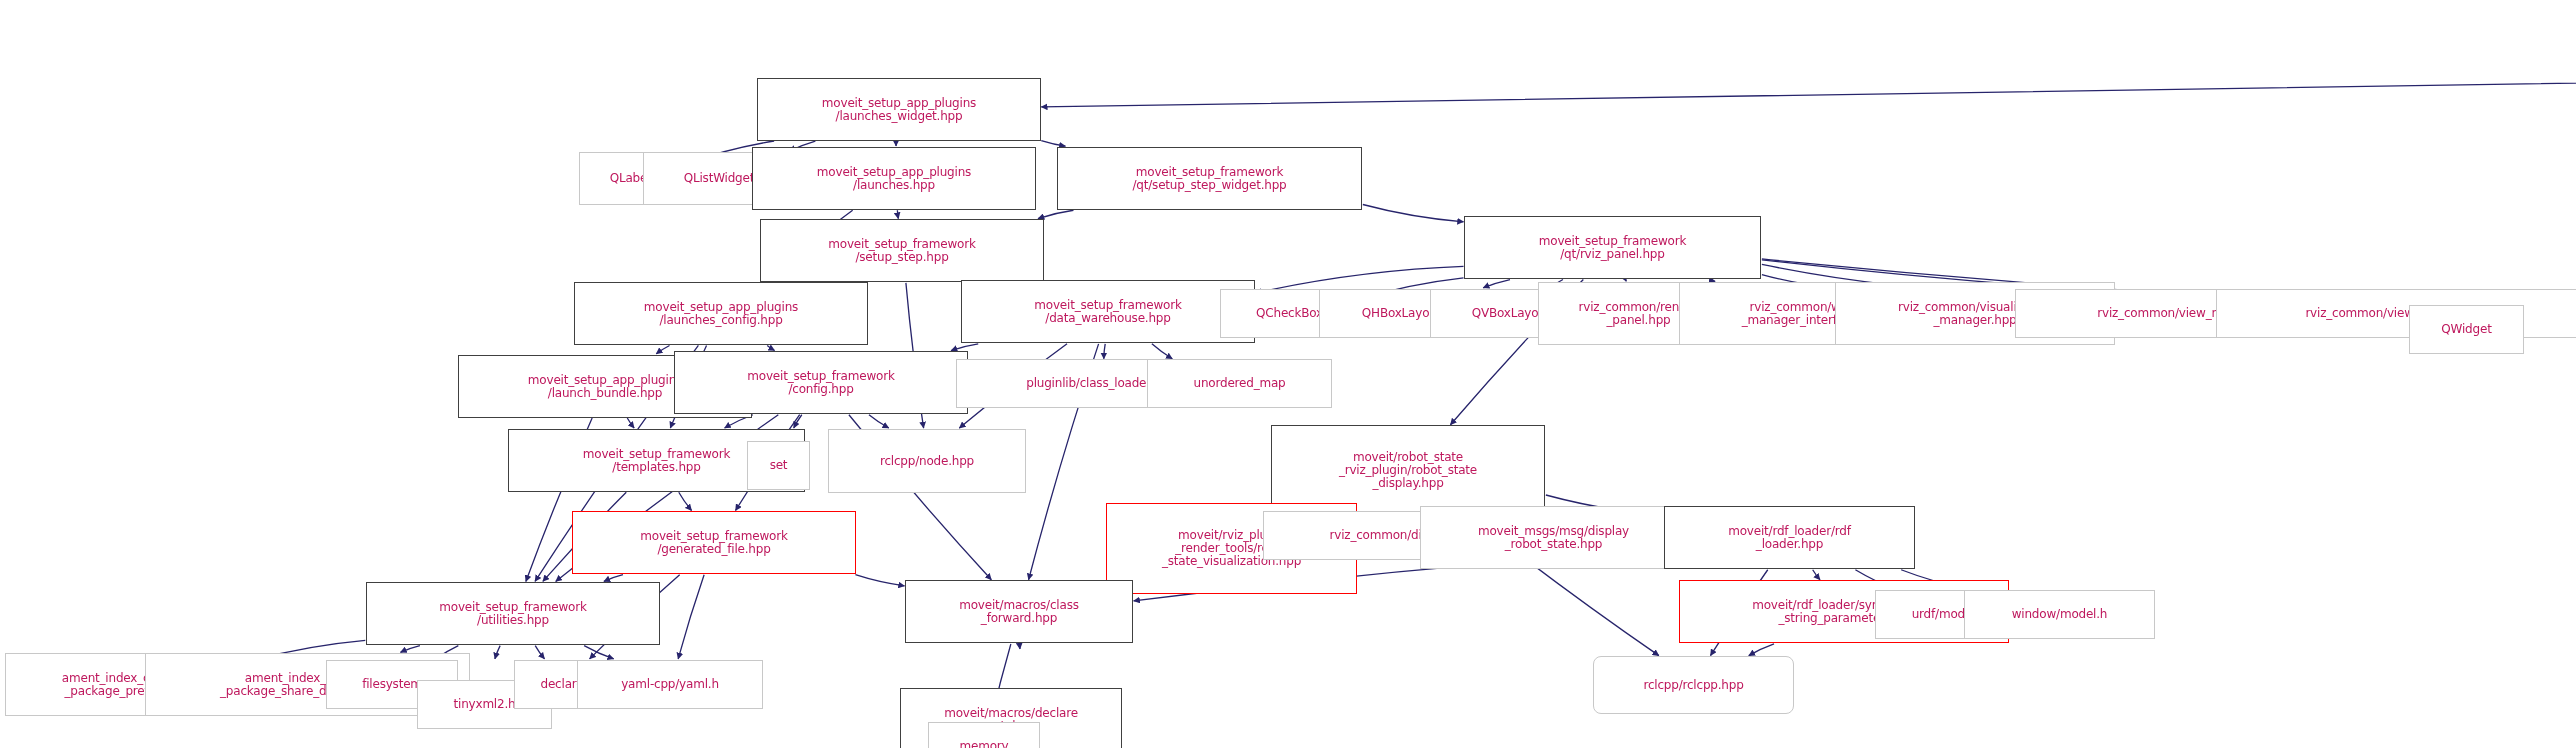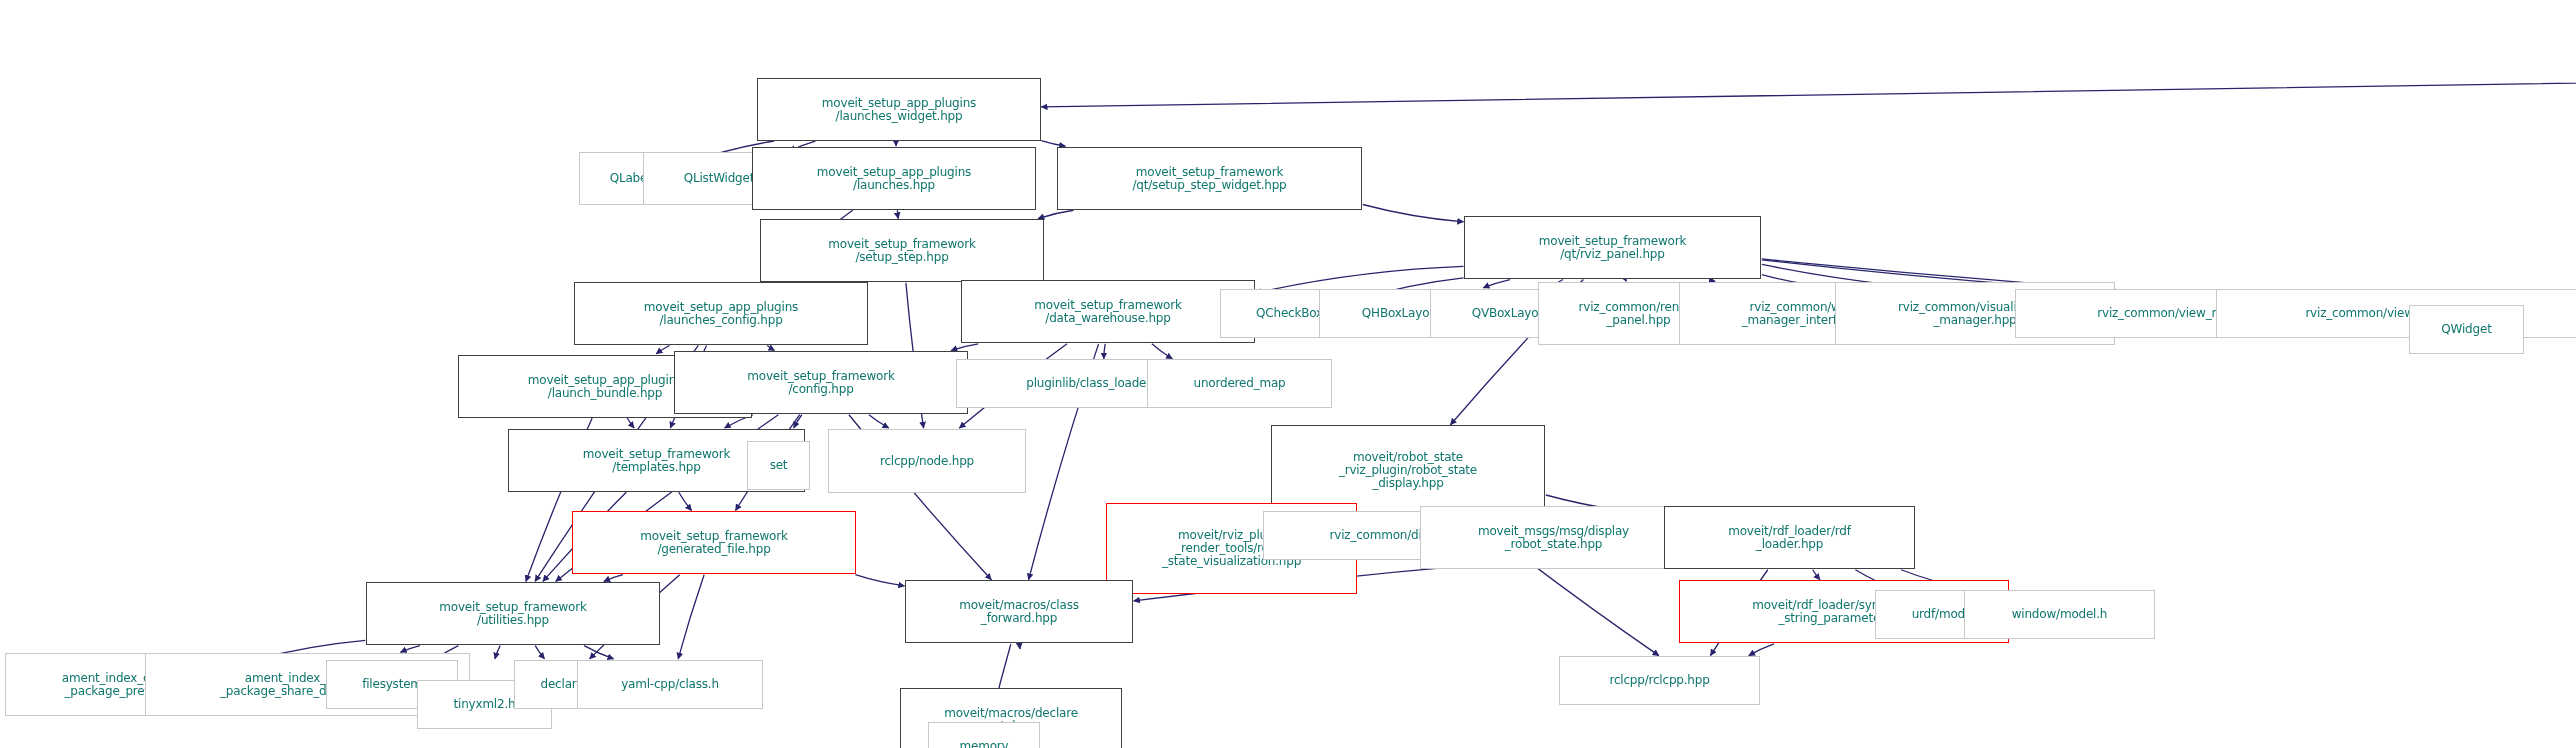--- a/index.html
+++ b/index.html
@@ -13,21 +13,21 @@
   }
   #edges{position:absolute;left:0;top:0;width:2576px;height:749px;pointer-events:none;}
   .node{
     position:absolute;
     box-sizing:border-box;
     display:flex;
     align-items:center;
     justify-content:center;
     text-align:center;
     background:#ffffff;
-    color:#0f766e;
+    color:#be185d;
     font-size:12px;
     line-height:13px;
     white-space:pre-line;
     letter-spacing:-0.2px;
   }
   .node.ext{border:0.8px solid #c8c8c8;}
   .node.local{border:1.2px solid #404040;}
   .node.red{border:1.2px solid #ff0000;}
 </style>
 </head>
@@ -177,18 +177,18 @@
       <div class="node ext" style="left: 1964px; top: 590px; width: 191px; height: 49px;">window/model.h</div>
       <div class="node local" style="left: 900px; top: 688px; width: 222px; height: 63px;">moveit/macros/declare
 _ptr.hpp</div>
       <div class="node ext" style="left: 5px; top: 653px; width: 239px; height: 63px;">ament_index_cpp/get
 _package_prefix.hpp</div>
       <div class="node ext" style="left: 145px; top: 653px; width: 325px; height: 63px;">ament_index_cpp/get
 _package_share_directory.hpp</div>
       <div class="node ext" style="left: 326px; top: 660px; width: 132px; height: 49px;">filesystem</div>
       <div class="node ext" style="left: 417px; top: 660px; width: 135px; height: 49px; margin-top: 20px;">tinyxml2.h</div>
       <div class="node ext" style="left: 514px; top: 660px; width: 96px; height: 49px;">declare</div>
-      <div class="node ext" style="left: 577px; top: 660px; width: 186px; height: 49px;">yaml-cpp/class.h</div>
-      <div class="node ext" style="left: 1559px; top: 656px; width: 201px; height: 49px;">rclcpp/rclcpp.hpp</div>
+      <div class="node ext" style="left: 577px; top: 660px; width: 186px; height: 49px;">yaml-cpp/yaml.h</div>
+      <div class="node ext" style="left: 1593px; top: 656px; width: 201px; height: 58px; border-radius: 8px;">rclcpp/rclcpp.hpp</div>
       <div class="node ext" style="left: 928px; top: 722px; width: 112px; height: 49px;">memory</div>
     </div>
 </div>
 
 
 </body></html>

